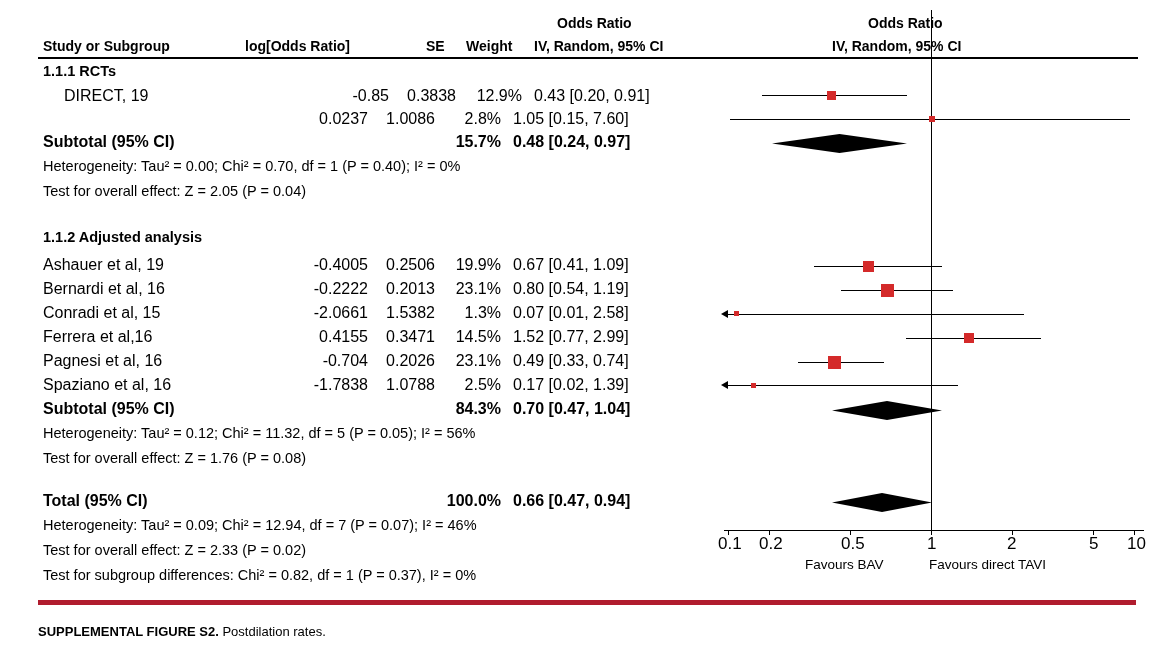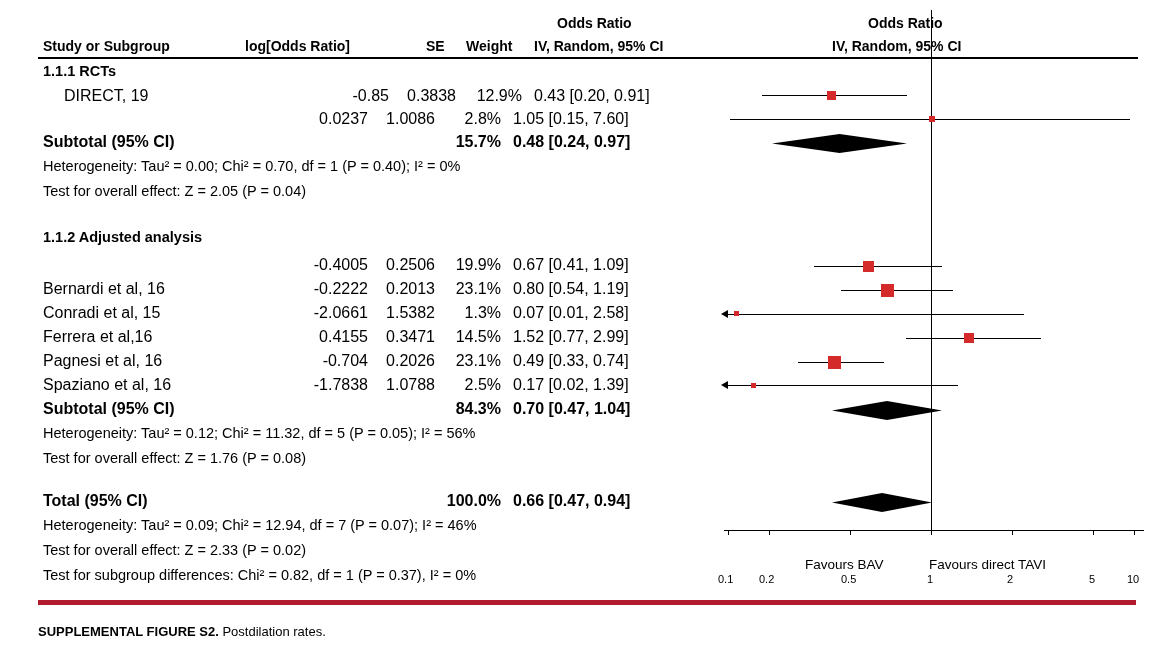--- a/index.html
+++ b/index.html
@@ -19,21 +19,21 @@
   .grp{position:absolute;left:0;font-weight:bold;font-size:14.5px;white-space:nowrap;}
 
   
   #plot{position:absolute;left:710px;top:0;width:450px;height:600px;}
   .vline{position:absolute;background:#000;width:1px;}
   .ciline{position:absolute;height:1px;background:#000;}
   .marker{position:absolute;background:#d42a2a;}
   .diamond{position:absolute;background:#000;}
   .axis{position:absolute;height:1px;background:#000;left:0;}
   .tick{position:absolute;width:1px;height:5px;background:#000;}
-  .ticklbl{position:absolute;font-size:11px;margin-top:39px;}
+  .ticklbl{position:absolute;font-size:17px;}
   .favour{position:absolute;font-size:13.5px;}
   .arrowL{position:absolute;width:0;height:0;border-top:4px solid transparent;border-bottom:4px solid transparent;border-right:7px solid #000;}
 
   
   #redrule{position:absolute;left:38px;top:600px;width:1098px;height:5px;background:#b01c2e;}
   #caption{position:absolute;left:38px;top:624px;font-size:13px;}
   #caption b{font-weight:bold;}
 </style>
 </head>
 <body>
@@ -73,20 +73,21 @@
     <span class="c-wt">15.7%</span>
     <span class="c-or">0.48 [0.24, 0.97]</span>
   </div>
 
   <div class="note" style="left:43px;top:158px;">Heterogeneity: Tau² = 0.00; Chi² = 0.70, df = 1 (P = 0.40); I² = 0%</div>
   <div class="note" style="left:43px;top:183px;">Test for overall effect: Z = 2.05 (P = 0.04)</div>
 
   <div class="grp" style="left:43px;top:229px;">1.1.2 Adjusted analysis</div>
 
   <div style="position:absolute;left:43px;top:256px;width:700px;height:22px;">
+    <span class="c-study">Ashauer et al, 19</span>
     <span class="c-log">-0.4005</span>
     <span class="c-se">0.2506</span>
     <span class="c-wt">19.9%</span>
     <span class="c-or">0.67 [0.41, 1.09]</span>
   </div>
   <div style="position:absolute;left:43px;top:280px;width:700px;height:22px;">
     <span class="c-study">Bernardi et al, 16</span>
     <span class="c-log">-0.2222</span>
     <span class="c-se">0.2013</span>
     <span class="c-wt">23.1%</span>

